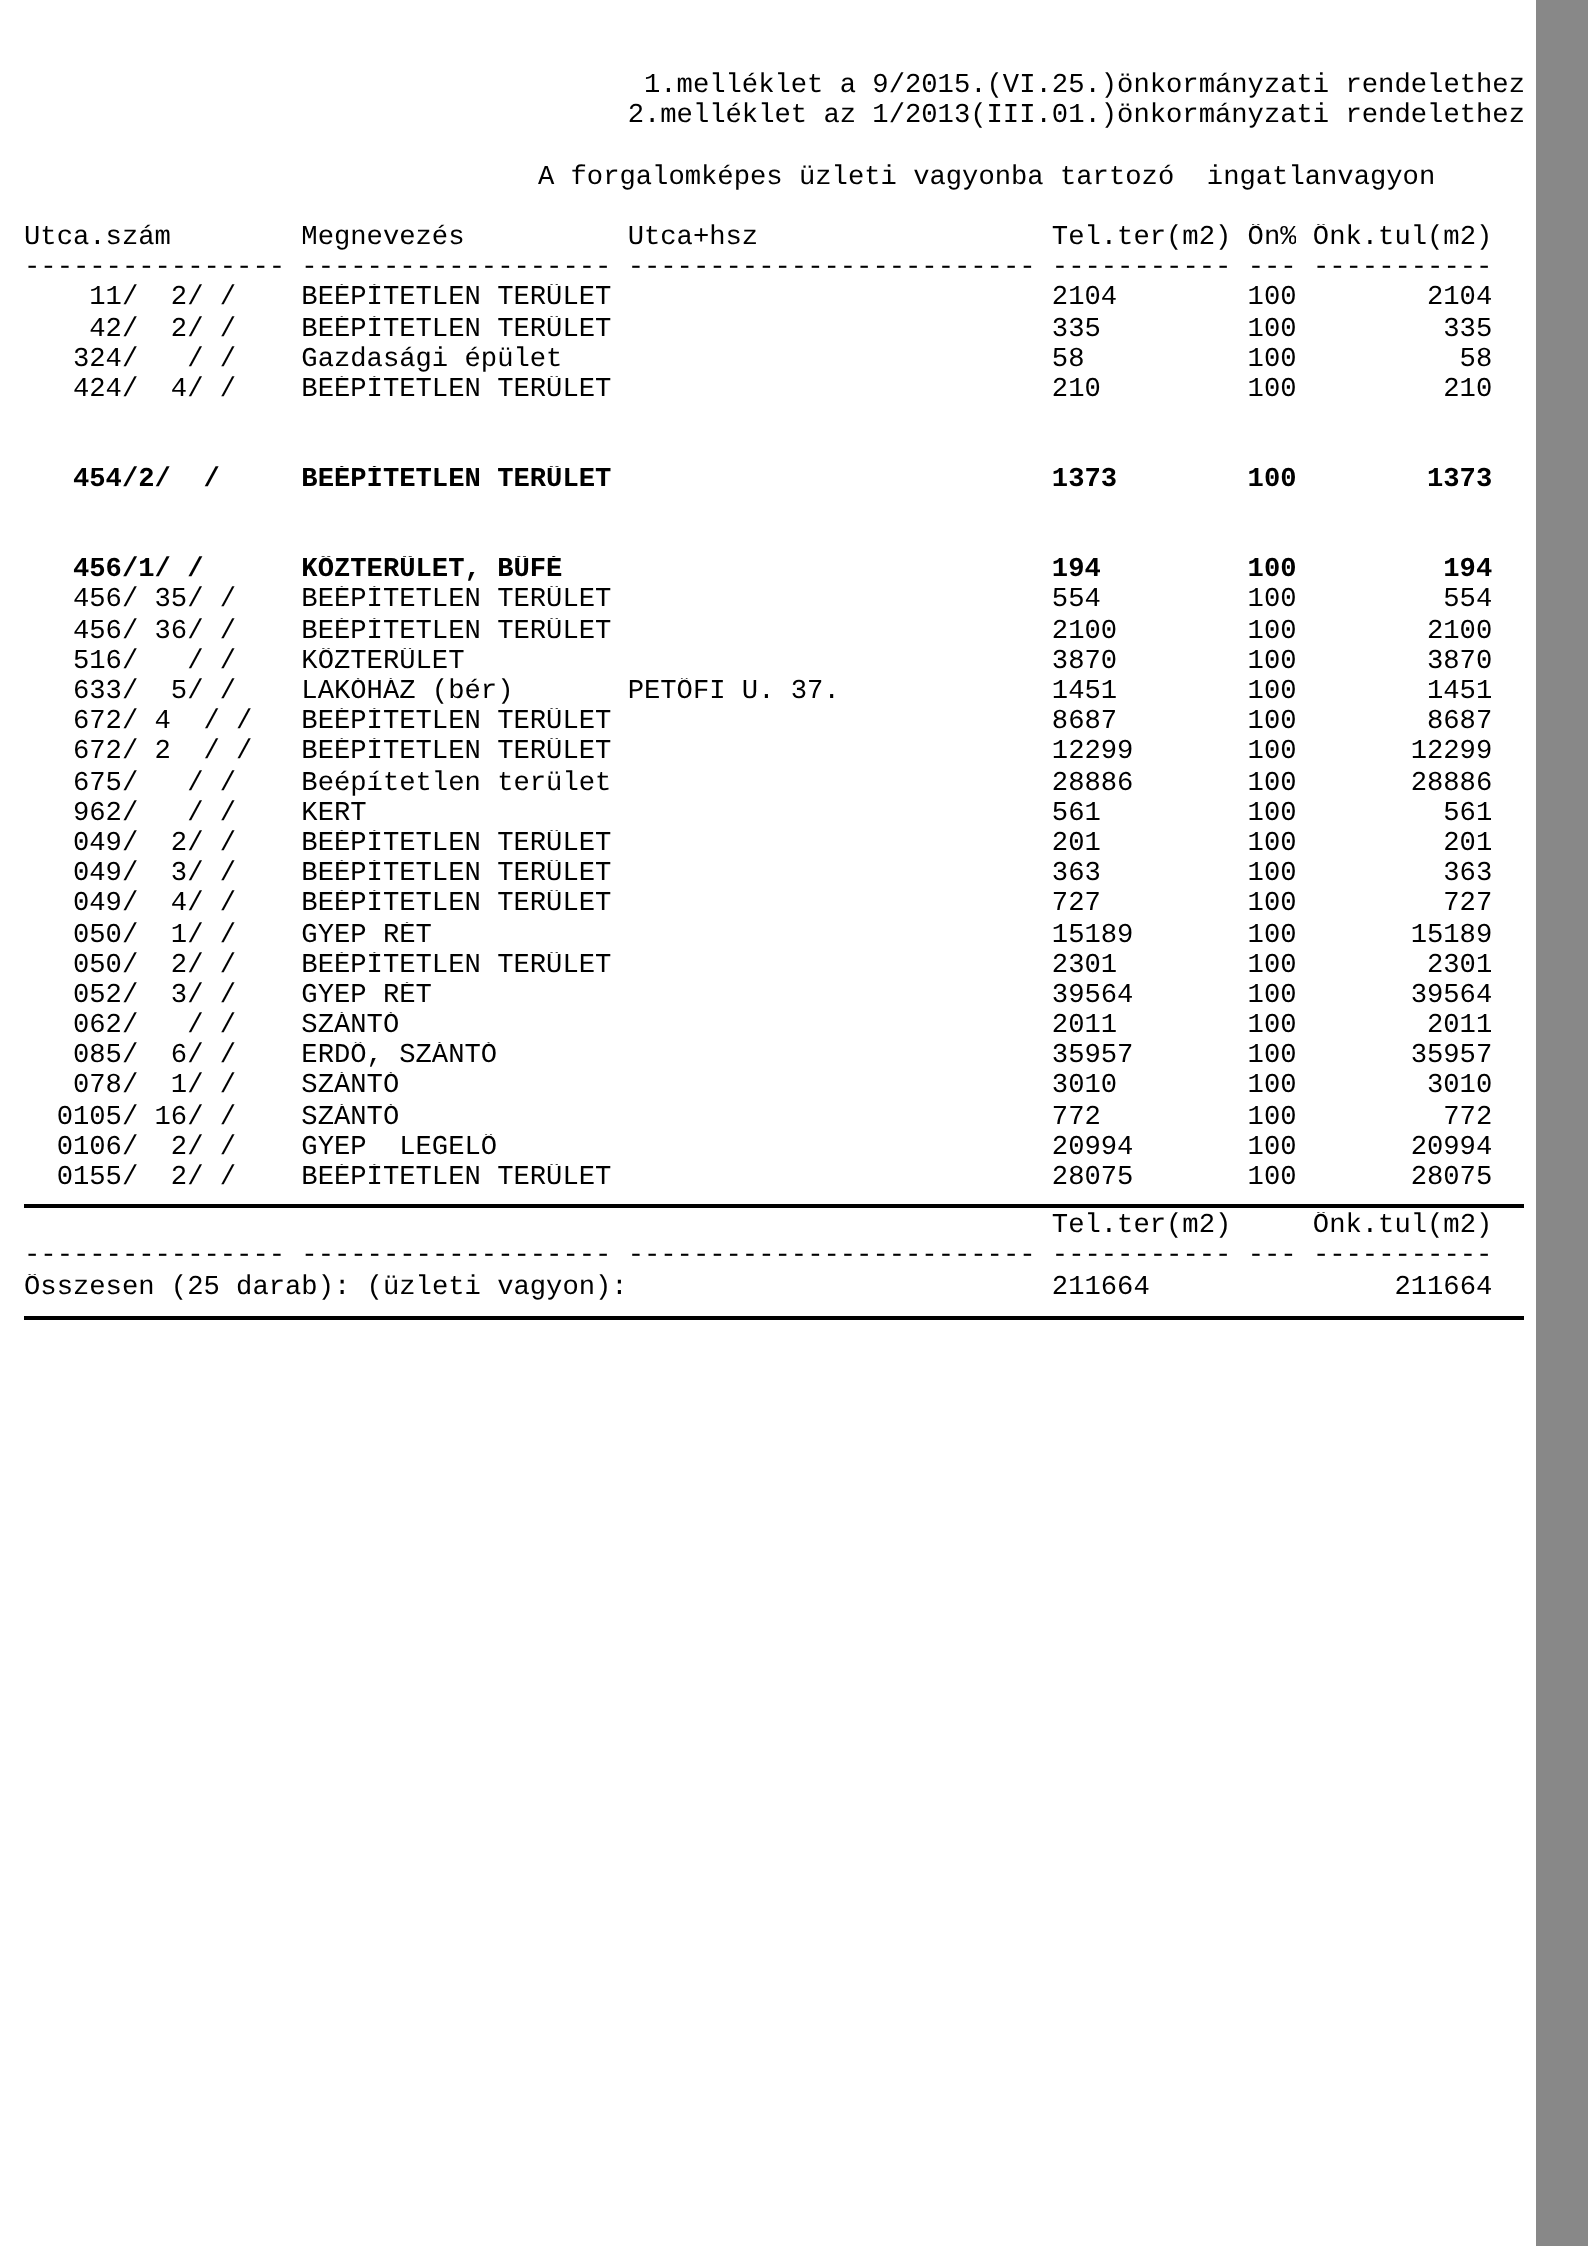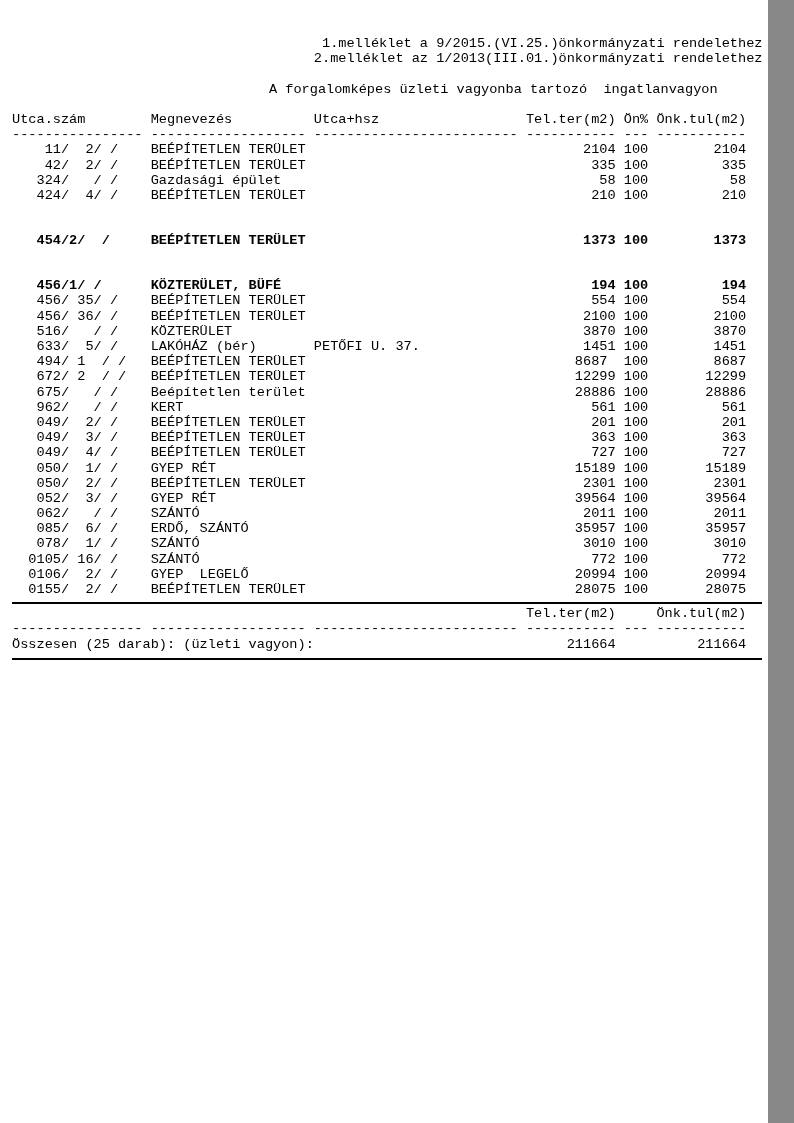--- a/index.html
+++ b/index.html
@@ -18,21 +18,21 @@
   .doc { width: 92ch; }
   .annex-line { text-align: right; white-space: pre; }
   .blank-line { height: 15.2px; }
   .title-line { padding-left: 26ch; white-space: pre; text-align: center; }
   .line { white-space: normal; height: 15.2px; }
   .sep { white-space: pre; height: 15.2px; }
   .cell { display: inline-block; white-space: pre; vertical-align: top; overflow: hidden; }
   .c1 { width: 16ch; }
   .c2 { width: 19ch; margin-left: 1ch; }
   .c3 { width: 25ch; margin-left: 1ch; }
-  .c4 { width: 11ch; margin-left: 1ch; text-align: right; }
+  .c4 { width: 11ch; margin-left: 1ch; text-align: left; }
   .c5 { width: 3ch;  margin-left: 1ch; text-align: left; }
   .c6 { width: 11ch; margin-left: 1ch; text-align: right; }
   .cL { width: 62ch; }
   .bold { font-weight: bold; margin-top: 30px; }
   .rule { border-top: 2px solid #000; height: 0; }
   .rule-top { margin-top: 5px; margin-bottom: 2px; }
   .rule-bottom { margin-top: 6px; }
 </style>
 </head>
 <body>
@@ -57,21 +57,21 @@
         <div class="line"><span class="cell c1">    11/  2/ /</span><span class="cell c2">BEÉPÍTETLEN TERÜLET</span><span class="cell c3"></span><span class="cell c4">2104</span><span class="cell c5">100</span><span class="cell c6">2104</span></div>
         <div class="line"><span class="cell c1">    42/  2/ /</span><span class="cell c2">BEÉPÍTETLEN TERÜLET</span><span class="cell c3"></span><span class="cell c4">335</span><span class="cell c5">100</span><span class="cell c6">335</span></div>
         <div class="line"><span class="cell c1">   324/   / /</span><span class="cell c2">Gazdasági épület</span><span class="cell c3"></span><span class="cell c4">58</span><span class="cell c5">100</span><span class="cell c6">58</span></div>
         <div class="line"><span class="cell c1">   424/  4/ /</span><span class="cell c2">BEÉPÍTETLEN TERÜLET</span><span class="cell c3"></span><span class="cell c4">210</span><span class="cell c5">100</span><span class="cell c6">210</span></div>
         <div class="line bold"><span class="cell c1">   454/2/  /</span><span class="cell c2">BEÉPÍTETLEN TERÜLET</span><span class="cell c3"></span><span class="cell c4">1373</span><span class="cell c5">100</span><span class="cell c6">1373</span></div>
         <div class="line bold"><span class="cell c1">   456/1/ /</span><span class="cell c2">KÖZTERÜLET, BÜFÉ</span><span class="cell c3"></span><span class="cell c4">194</span><span class="cell c5">100</span><span class="cell c6">194</span></div>
         <div class="line"><span class="cell c1">   456/ 35/ /</span><span class="cell c2">BEÉPÍTETLEN TERÜLET</span><span class="cell c3"></span><span class="cell c4">554</span><span class="cell c5">100</span><span class="cell c6">554</span></div>
         <div class="line"><span class="cell c1">   456/ 36/ /</span><span class="cell c2">BEÉPÍTETLEN TERÜLET</span><span class="cell c3"></span><span class="cell c4">2100</span><span class="cell c5">100</span><span class="cell c6">2100</span></div>
         <div class="line"><span class="cell c1">   516/   / /</span><span class="cell c2">KÖZTERÜLET</span><span class="cell c3"></span><span class="cell c4">3870</span><span class="cell c5">100</span><span class="cell c6">3870</span></div>
         <div class="line"><span class="cell c1">   633/  5/ /</span><span class="cell c2">LAKÓHÁZ (bér)</span><span class="cell c3">PETŐFI U. 37.</span><span class="cell c4">1451</span><span class="cell c5">100</span><span class="cell c6">1451</span></div>
-        <div class="line"><span class="cell c1">   494/ 1  / /</span><span class="cell c2">BEÉPÍTETLEN TERÜLET</span><span class="cell c3"></span><span class="cell c4">8687 </span><span class="cell c5">100</span><span class="cell c6">8687</span></div>
+        <div class="line"><span class="cell c1">   672/ 4  / /</span><span class="cell c2">BEÉPÍTETLEN TERÜLET</span><span class="cell c3"></span><span class="cell c4">8687 </span><span class="cell c5">100</span><span class="cell c6">8687</span></div>
         <div class="line"><span class="cell c1">   672/ 2  / /</span><span class="cell c2">BEÉPÍTETLEN TERÜLET</span><span class="cell c3"></span><span class="cell c4">12299</span><span class="cell c5">100</span><span class="cell c6">12299</span></div>
         <div class="line"><span class="cell c1">   675/   / /</span><span class="cell c2">Beépítetlen területe</span><span class="cell c3"></span><span class="cell c4">28886</span><span class="cell c5">100</span><span class="cell c6">28886</span></div>
         <div class="line"><span class="cell c1">   962/   / /</span><span class="cell c2">KERT</span><span class="cell c3"></span><span class="cell c4">561</span><span class="cell c5">100</span><span class="cell c6">561</span></div>
         <div class="line"><span class="cell c1">   049/  2/ /</span><span class="cell c2">BEÉPÍTETLEN TERÜLET</span><span class="cell c3"></span><span class="cell c4">201</span><span class="cell c5">100</span><span class="cell c6">201</span></div>
         <div class="line"><span class="cell c1">   049/  3/ /</span><span class="cell c2">BEÉPÍTETLEN TERÜLET</span><span class="cell c3"></span><span class="cell c4">363</span><span class="cell c5">100</span><span class="cell c6">363</span></div>
         <div class="line"><span class="cell c1">   049/  4/ /</span><span class="cell c2">BEÉPÍTETLEN TERÜLET</span><span class="cell c3"></span><span class="cell c4">727</span><span class="cell c5">100</span><span class="cell c6">727</span></div>
         <div class="line"><span class="cell c1">   050/  1/ /</span><span class="cell c2">GYEP RÉT</span><span class="cell c3"></span><span class="cell c4">15189</span><span class="cell c5">100</span><span class="cell c6">15189</span></div>
         <div class="line"><span class="cell c1">   050/  2/ /</span><span class="cell c2">BEÉPÍTETLEN TERÜLET</span><span class="cell c3"></span><span class="cell c4">2301</span><span class="cell c5">100</span><span class="cell c6">2301</span></div>
         <div class="line"><span class="cell c1">   052/  3/ /</span><span class="cell c2">GYEP RÉT</span><span class="cell c3"></span><span class="cell c4">39564</span><span class="cell c5">100</span><span class="cell c6">39564</span></div>
         <div class="line"><span class="cell c1">   062/   / /</span><span class="cell c2">SZÁNTÓ</span><span class="cell c3"></span><span class="cell c4">2011</span><span class="cell c5">100</span><span class="cell c6">2011</span></div>

